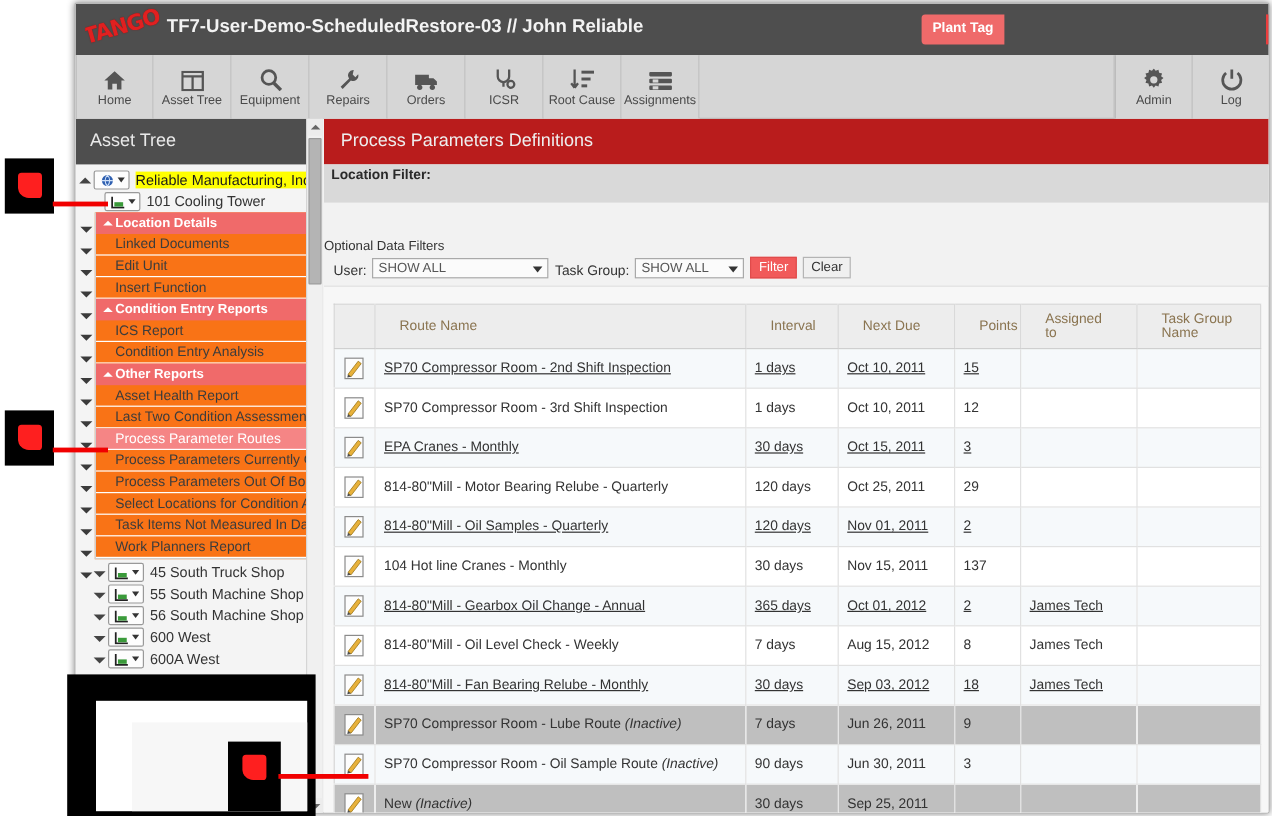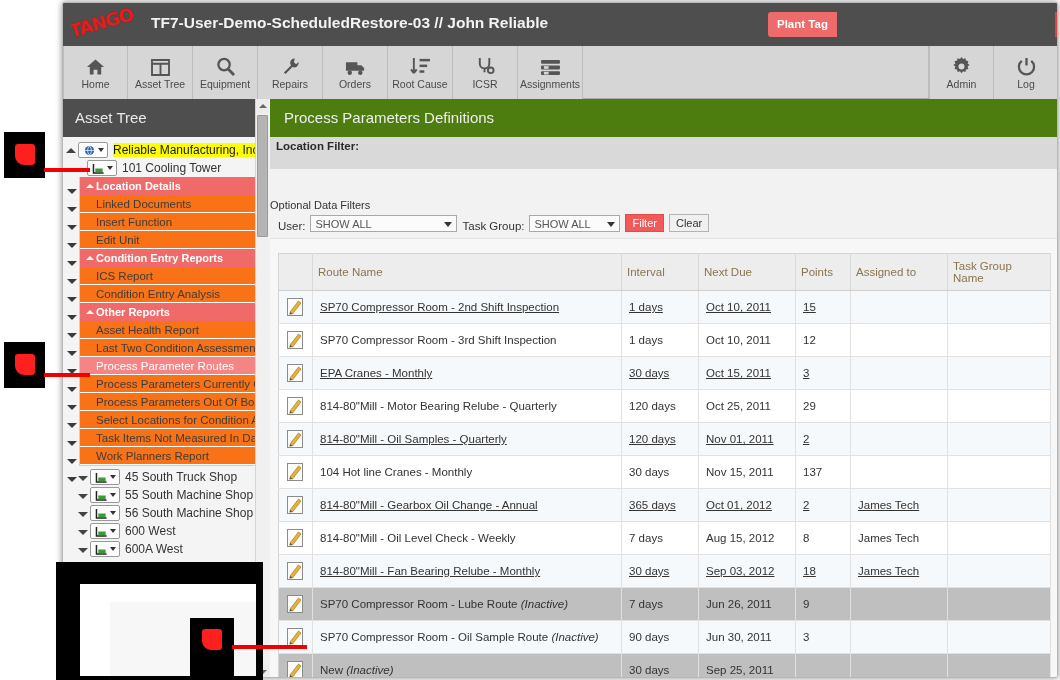--- a/index.html
+++ b/index.html
@@ -33,21 +33,21 @@
   }
   #logo .logo-text{
     position:absolute; left:-2px; top:7px;
     font-family:"DejaVu Sans", sans-serif;
     font-weight:bold; font-size:18px; letter-spacing:-1px;
     color:#e02020;
     transform:rotate(-16deg);
     text-shadow:0 0 1px #8e1010;
   }
   #app-title{
-    position:absolute; left:88px; top:11px;
+    position:absolute; left:76px; top:11px;
     font-size:15.5px; font-weight:bold; color:#f3f3f3;
     white-space:nowrap;
   }
   
   #search-wrap{ position:absolute; left:705px; top:9px; height:25px; display:flex; }
   #plant-tag-btn{
     background:#ef6a6a; color:#fff; font-size:11.5px; font-weight:bold;
     border:none; padding:0 9px; height:25px; line-height:25px;
     border-radius:3px 0 0 3px; cursor:pointer; white-space:nowrap;
   }
@@ -188,21 +188,21 @@
     background:#b4b4b4; border:1px solid #9a9a9a; border-radius:1px;
     cursor:pointer;
   }
 
   
   #main{
     position:absolute; left:207px; top:96px; width:789px; height:580px;
     background:#f7f7f7; overflow:hidden;
   }
   #main-head{
-    height:38px; background:#4d7c0f; color:#eeeeee;
+    height:38px; background:#b91c1c; color:#eeeeee;
     font-size:15px; padding:10px 0 0 14px;
   }
   #loc-filter{
     height:32px; background:#d9d9d9;
     font-size:11.5px; font-weight:bold; color:#2a2a2a;
     padding:3px 0 0 6px;
   }
   #opt-filters{
     background:#f2f2f2; padding:2px 0 6px 0;
     border-bottom:1px solid #e2e2e2;
@@ -238,21 +238,21 @@
   
   #grid-wrap{ padding:14px 8px 0 8px; }
   table#grid{
     border-collapse:collapse; width:772px;
     background:#fff; border:1px solid #d4d4d4;
     table-layout:fixed;
   }
   table#grid th{
     background:#ededed; border-right:1px solid #d9d9d9; border-bottom:1px solid #cfcfcf;
     font-size:11.5px; font-weight:normal; color:#8a7450;
-    text-align:left; padding:6px 5px; height:28px;
+    text-align:left; padding:6px 20px; height:28px;
   }
   table#grid td{
     border-right:1px solid #e1e1e1; border-bottom:1px solid #e1e1e1;
     font-size:11.5px; color:#333; padding:6px 7px; height:31px;
     overflow:hidden; white-space:nowrap;
   }
   tr.alt td{ background:#f6f9fb;text-decoration:underline; }
   tr.inactive td{ background:#bfbfbf; color:#fff; }
   tr.inactive-faded td{ background:#f6f9fb; color:#f3e9d8; }
   td.c-edit{ width:26px; padding:4px 0 0 6px; }
@@ -340,39 +340,39 @@
             <path d="M1 2 H13 V11 H1 Z M13 5 H17 L20 8 V11 H13 Z"></path>
             <circle cx="5" cy="13" r="2.3"></circle>
             <circle cx="16" cy="13" r="2.3"></circle>
           </svg>
       </span>
       <span class="nav-label">Orders</span>
     </div>
 
     <div class="nav-item">
       <span class="nav-ico">
+        <svg width="19" height="19" viewBox="0 0 20 20">
+            <path d="M4 1 V7 a5 5 0 0 0 10 0 V1" fill="none" stroke="#555" stroke-width="2"></path>
+            <path d="M9 12 V16" fill="none" stroke="#555" stroke-width="2"></path>
+            <circle cx="15.5" cy="14" r="3" fill="none" stroke="#555" stroke-width="2"></circle>
+          </svg>
+      </span>
+      <span class="nav-label">ICSR</span>
+    </div>
+
+    <div class="nav-item">
+      <span class="nav-ico">
         <svg width="21" height="19" viewBox="0 0 22 20">
             <path d="M4 1 V17 M4 17 L1 13 M4 17 L7 13" fill="none" stroke="#555" stroke-width="2"></path>
             <rect x="10" y="2" width="11" height="2.6"></rect>
             <rect x="10" y="8" width="8" height="2.6"></rect>
             <rect x="10" y="14" width="5" height="2.6"></rect>
           </svg>
       </span>
       <span class="nav-label">Root Cause</span>
-    </div>
-
-    <div class="nav-item">
-      <span class="nav-ico">
-        <svg width="19" height="19" viewBox="0 0 20 20">
-            <path d="M4 1 V7 a5 5 0 0 0 10 0 V1" fill="none" stroke="#555" stroke-width="2"></path>
-            <path d="M9 12 V16" fill="none" stroke="#555" stroke-width="2"></path>
-            <circle cx="15.5" cy="14" r="3" fill="none" stroke="#555" stroke-width="2"></circle>
-          </svg>
-      </span>
-      <span class="nav-label">ICSR</span>
     </div>
 
     <div class="nav-item">
       <span class="nav-ico">
         <svg width="21" height="17" viewBox="0 0 22 18">
             <rect x="1" y="1" width="20" height="4" rx="1"></rect>
             <rect x="1" y="7" width="20" height="4" rx="1"></rect>
             <rect x="1" y="13" width="20" height="4" rx="1"></rect>
             <rect x="4" y="7.6" width="5" height="2.8" fill="#d6d6d6"></rect>
             <rect x="4" y="13.6" width="5" height="2.8" fill="#d6d6d6"></rect>
@@ -434,22 +434,22 @@
           </span>
           <span class="nb-car"></span>
         </span>
         <span class="node-label">101 Cooling Tower</span>
       </div>
 
       <div id="submenu">
 
         <div class="sm-head">Location Details</div>
         <div class="sm-item">Linked Documents</div>
+        <div class="sm-item">Edit Unit</div>
         <div class="sm-item">Insert Function</div>
-        <div class="sm-item">Edit Unit</div>
 
         <div class="sm-head">Condition Entry Reports</div>
         <div class="sm-item">ICS Report</div>
         <div class="sm-item">Condition Entry Analysis</div>
 
         <div class="sm-head">Other Reports</div>
         <div class="sm-item">Asset Health Report</div>
         <div class="sm-item">Last Two Condition Assessments</div>
         <div class="sm-item sel">Process Parameter Routes</div>
         <div class="sm-item">Process Parameters Currently Out of Bounds</div>

